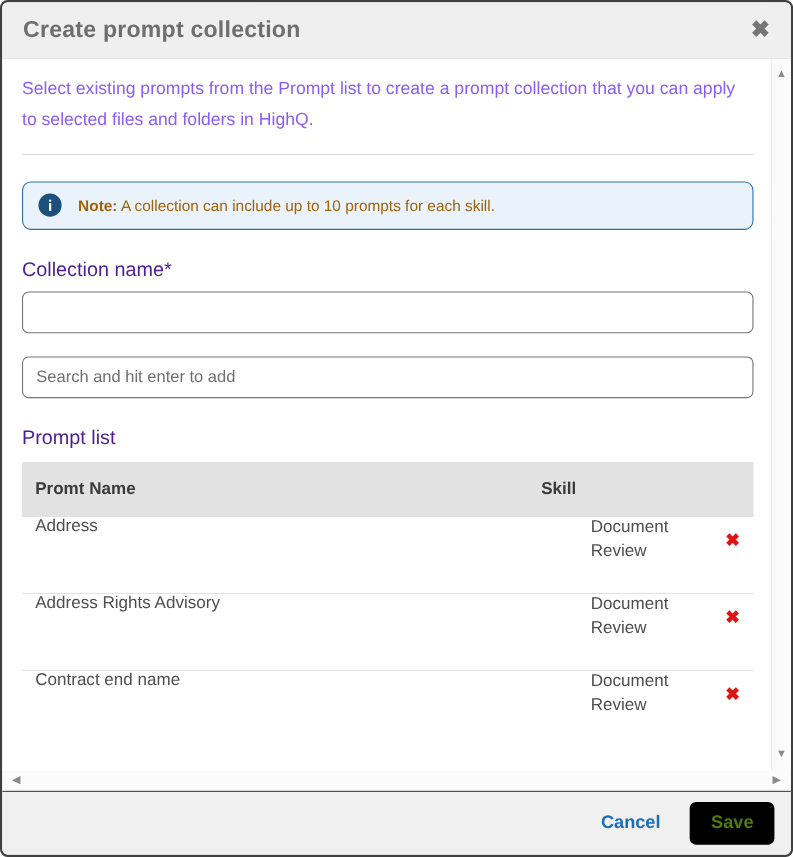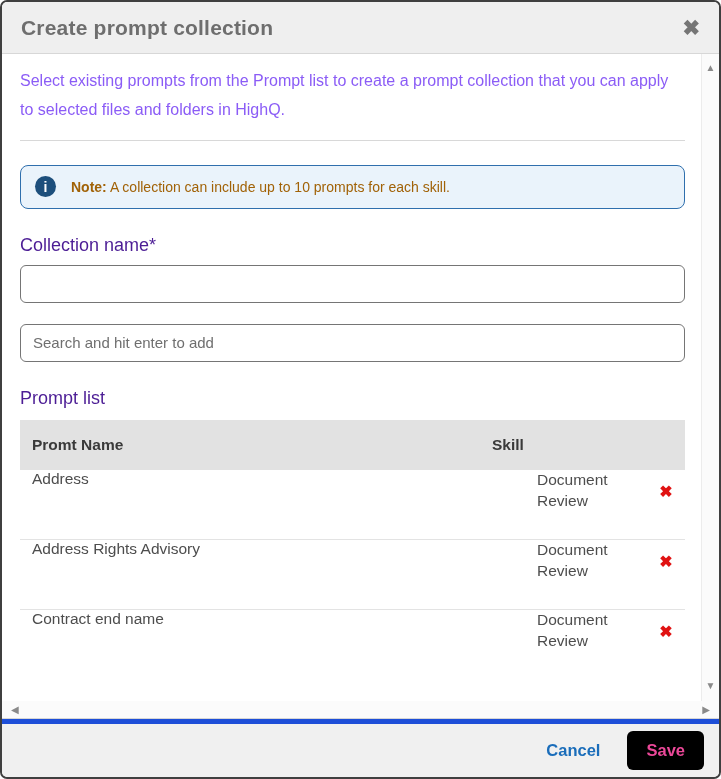--- a/index.html
+++ b/index.html
@@ -122,33 +122,33 @@
     color: #e01212; font-size: 16px; font-weight: bold;
     background: none; border: none; cursor: pointer; line-height: 1;
     font-family: "Liberation Sans", sans-serif;
     margin-top: 14px;
   }
   .t-head .col-skill { line-height: normal; }
   
   .modal-footer {
     flex: 0 0 58px; height: 58px;
     background: #f0f0f0;
-    border-top: 5px solid #1d4ed8;
+    border-top: 1px solid #1d4ed8;
     display: flex; align-items: center; justify-content: flex-end;
     gap: 27px;
     padding: 0 15px;
     border-radius: 0 0 5px 5px;
   }
   .cancel-link {
     color: #1a6dba; font-size: 16.5px; font-weight: bold;
     background: none; border: none; cursor: pointer;
     font-family: "Liberation Sans", sans-serif;
   }
   .save-btn {
-    background: #000; color: #ec4899;
+    background: #000; color: #4d7c0f;
     font-size: 16.5px; font-weight: bold;
     border: none; border-radius: 6px;
     padding: 10px 19px;
     cursor: pointer;
     font-family: "Liberation Sans", sans-serif;
   }
 </style>
 </head>
 <body>
 

